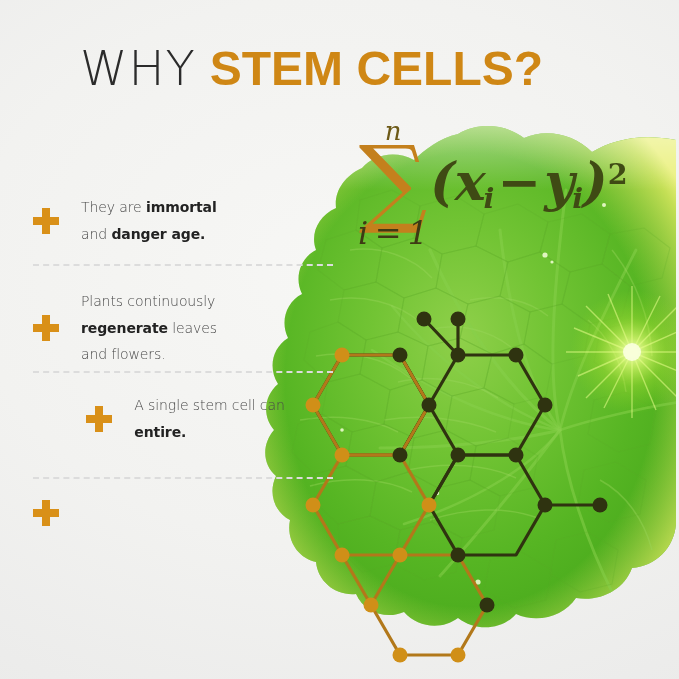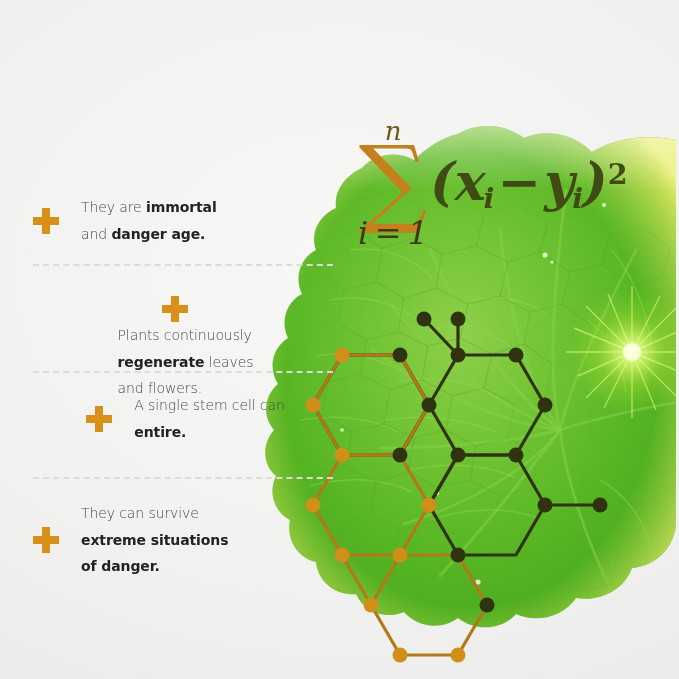--- a/index.html
+++ b/index.html
@@ -331,50 +331,49 @@
   </svg>
 
   <div id="formula">
     <span class="sum-stack">
       <span class="sum-top">n</span>
       <span class="sum-sign">∑</span>
       <span class="sum-bot">i = 1</span>
     </span><span class="sum-body"><span>(</span><span>x</span><span class="sub">i</span><span class="minus">−</span><span>y</span><span class="sub">i</span><span>)</span><span class="sup">2</span></span>
   </div>
 
+  <h1 id="title">
+    <span class="thin">WHY</span>
+    <span class="bold">STEM CELLS?</span>
+  </h1>
 
   <div id="bullets">
       <div class="bullet-row" style="top: 194px;">
         <span class="plus-icon"></span>
         <div class="bullet-text">
           <div><span>They are </span><b>immortal</b></div>
           <div><span>and </span><b>danger age.</b></div>
         </div>
       </div>
-      <div class="bullet-row" style="top: 296px; flex-direction: column;">
+      <div class="bullet-row" style="top: 288px;">
         <span class="plus-icon"></span>
         <div class="bullet-text">
           <div><span>Plants continuously</span></div>
           <div><b>regenerate</b><span> leaves</span></div>
           <div><span>and flowers.</span></div>
         </div>
       </div>
       <div class="bullet-row" style="top: 392px; justify-content: center;">
         <span class="plus-icon"></span>
         <div class="bullet-text">
           <div><span>A single stem cell can</span></div>
           <div><b>entire.</b></div>
         </div>
       </div>
       <div class="bullet-row" style="top: 500px;">
         <span class="plus-icon"></span>
-        <div class="bullet-text">
-          <div><span>They can survive</span></div>
-          <div><b>extreme situations</b></div>
-          <div><b>of danger.</b></div>
-        </div>
       </div>
       <div class="sep" style="top: 264px;"></div>
       <div class="sep" style="top: 371px;"></div>
       <div class="sep" style="top: 477px;"></div>
     </div>
 
 </div>
 
 </body></html>

